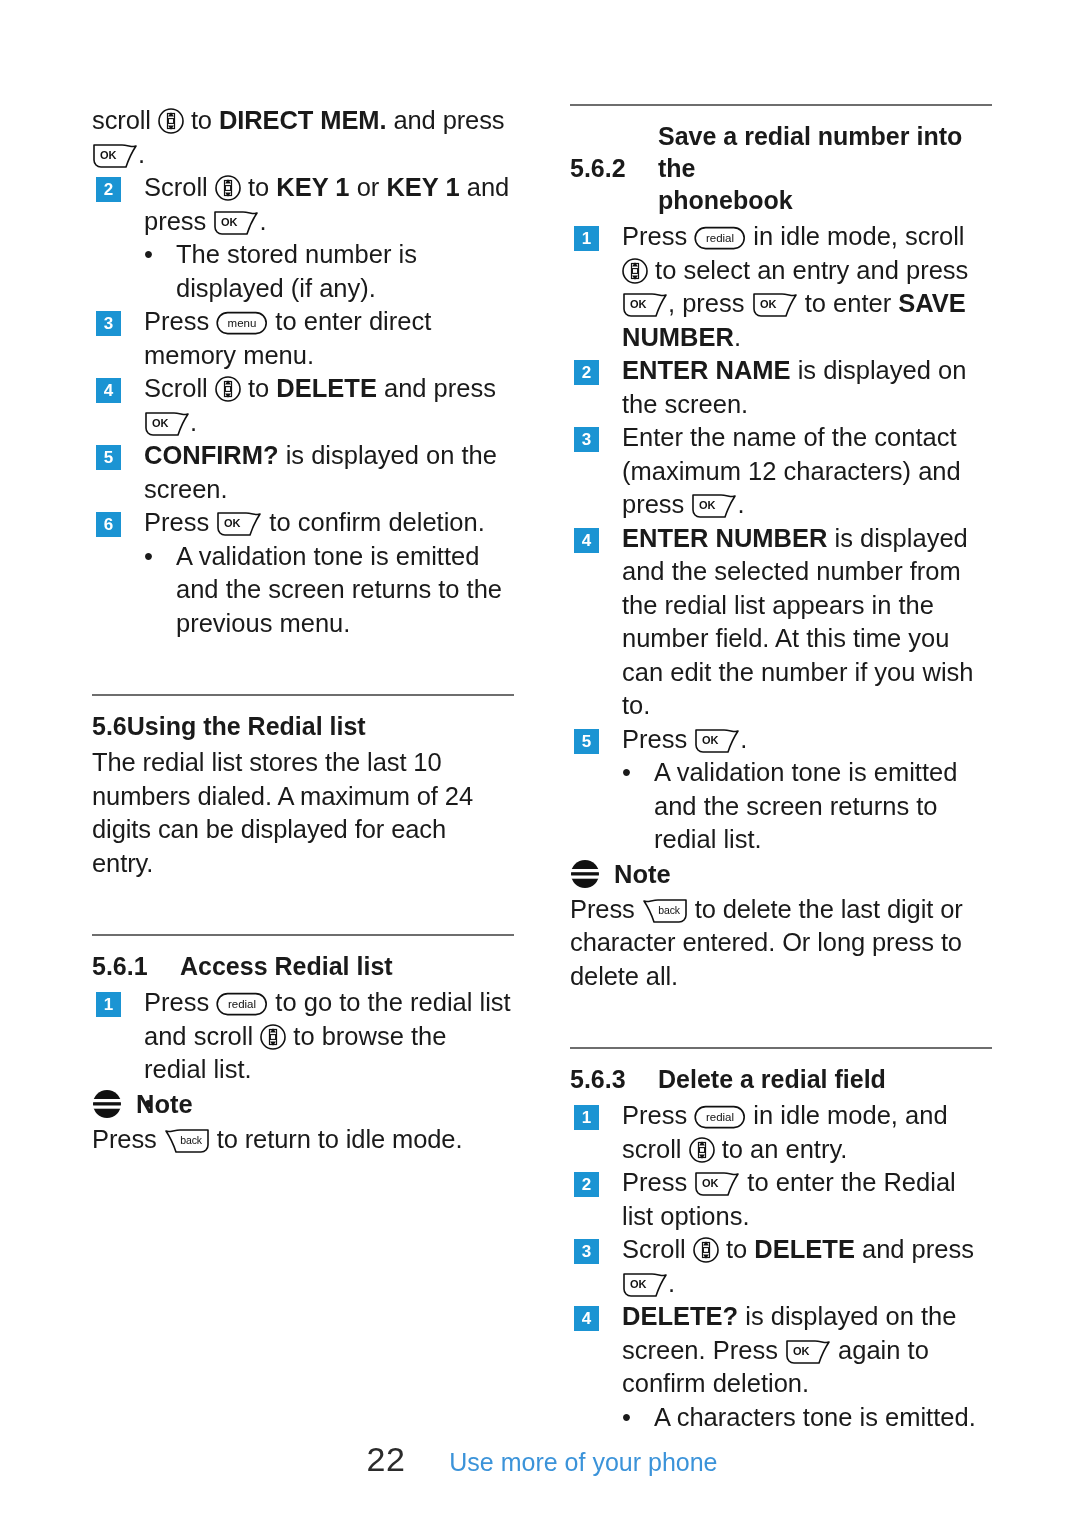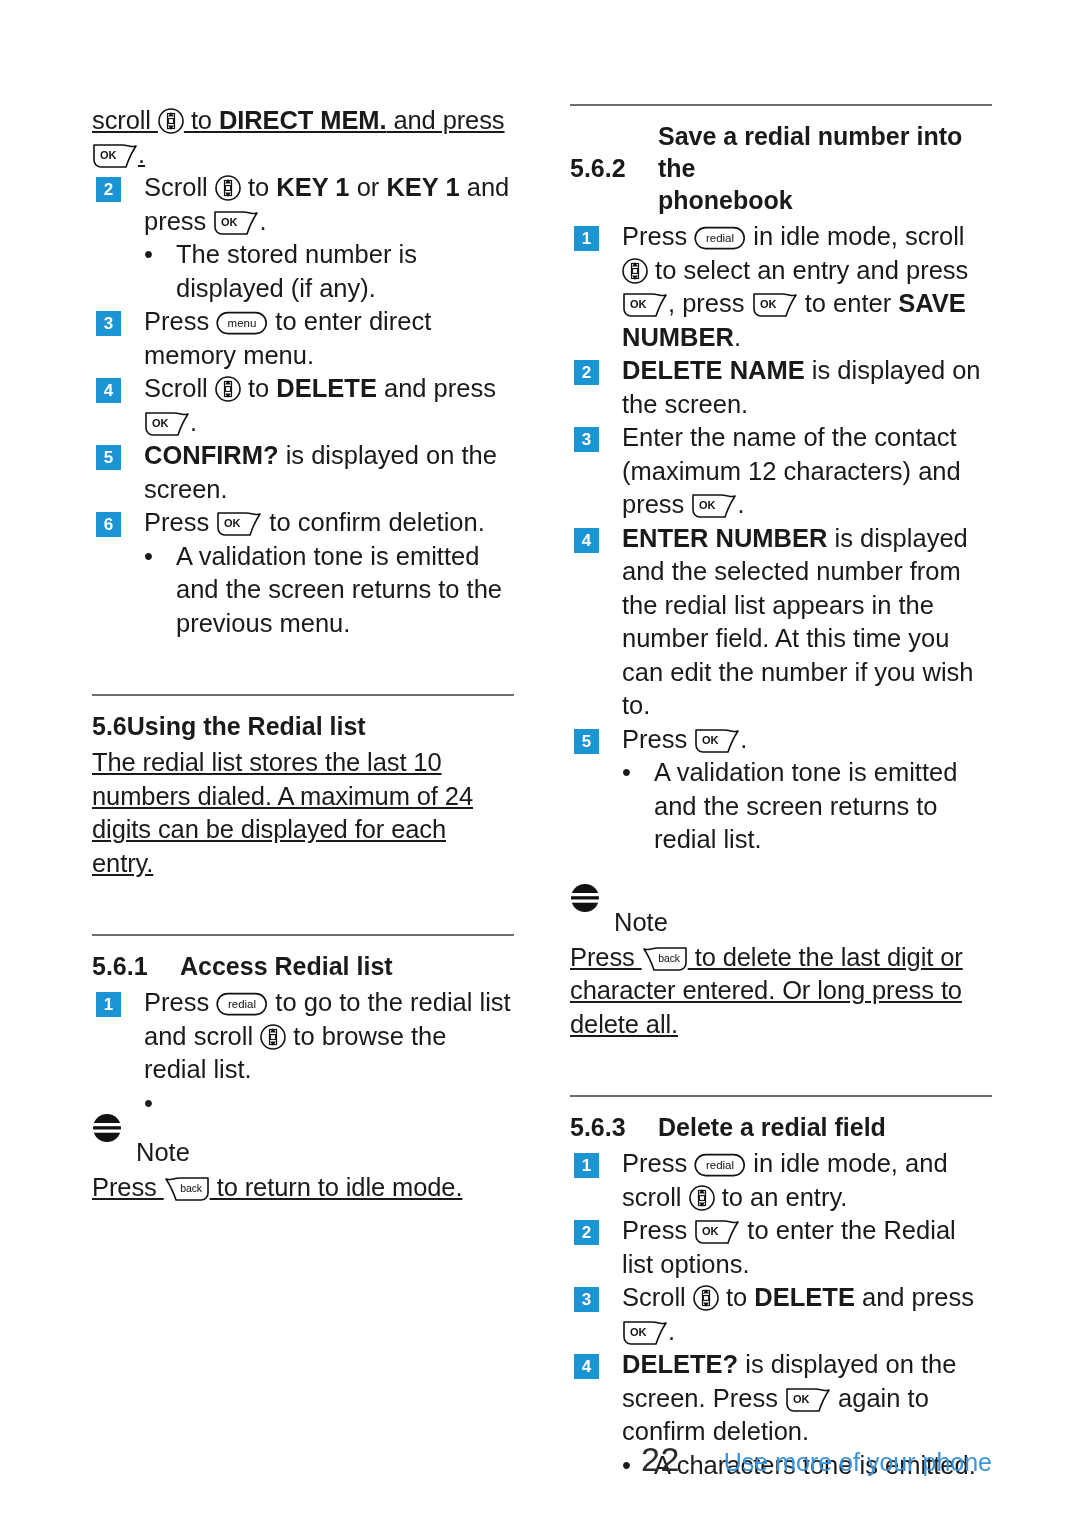--- a/index.html
+++ b/index.html
@@ -34,21 +34,20 @@
   .col {
     width: 422px;
   }
 
   
   .para {
     font-size: 25.5px;
     line-height: 33.5px;
     letter-spacing: -0.1px;
     margin: 0 0 0 0;
-    text-decoration: underline;
   }
 
   .hr {
     border: 0;
     border-top: 2px solid #6e6e6e;
     margin: 0 0 14px 0;
     width: 100%;
   }
 
   h2.sec, h3.sec {
@@ -104,23 +103,22 @@
 
   
   .note-head {
     display: flex;
     align-items: center;
     gap: 14px;
     margin: 0 0 2px 0;
   }
   .note-title {
     font-size: 25.5px;
-    font-weight: normal;
+    font-weight: bold;
     line-height: 34px;
-    margin-top: 48px;
   }
   .note-icon {
     width: 30px;
     height: 30px;
     flex: 0 0 auto;
     display: block;
   }
 
   
   .key {
@@ -135,21 +133,21 @@
   .k-pill   { width: 52px; height: 25px; }
 
   
   .footer {
     position: absolute;
     left: 92px;
     top: 1440px;
     width: 900px;
     display: flex;
     align-items: baseline;
-    justify-content: flex-end;
+    justify-content: center;
   }
   .page-num {
     font-size: 34px;
     color: #2b2b2b;
     letter-spacing: 0.5px;
   }
   .footer-note {
     font-size: 25px;
     color: #3b93d9;
     margin-left: 44px;
@@ -324,21 +322,21 @@
               <use href="#def-ok"></use>
               <text x="8" y="16" font-family="Liberation Sans, sans-serif" font-size="11" font-weight="bold" fill="#111">OK</text>
             </svg></span><span>, press </span><span class="key k-ok"><svg viewBox="0 0 46 26">
               <use href="#def-ok"></use>
               <text x="8" y="16" font-family="Liberation Sans, sans-serif" font-size="11" font-weight="bold" fill="#111">OK</text>
             </svg></span><span> to enter </span><b>SAVE NUMBER</b><span>.</span>
       </div>
 
       <div class="step">
         <span class="badge" style="background: rgb(27, 148, 211);">2</span>
-        <b>DELETE NAME</b><span> is displayed on the screen.</span>
+        <b>ENTER NAME</b><span> is displayed on the screen.</span>
       </div>
 
       <div class="step">
         <span class="badge" style="background: rgb(27, 148, 211);">3</span>
         <span>Enter the name of the contact (maximum 12 characters) and press </span><span class="key k-ok"><svg viewBox="0 0 46 26">
               <use href="#def-ok"></use>
               <text x="8" y="16" font-family="Liberation Sans, sans-serif" font-size="11" font-weight="bold" fill="#111">OK</text>
             </svg></span><span>.</span>
       </div>
 

